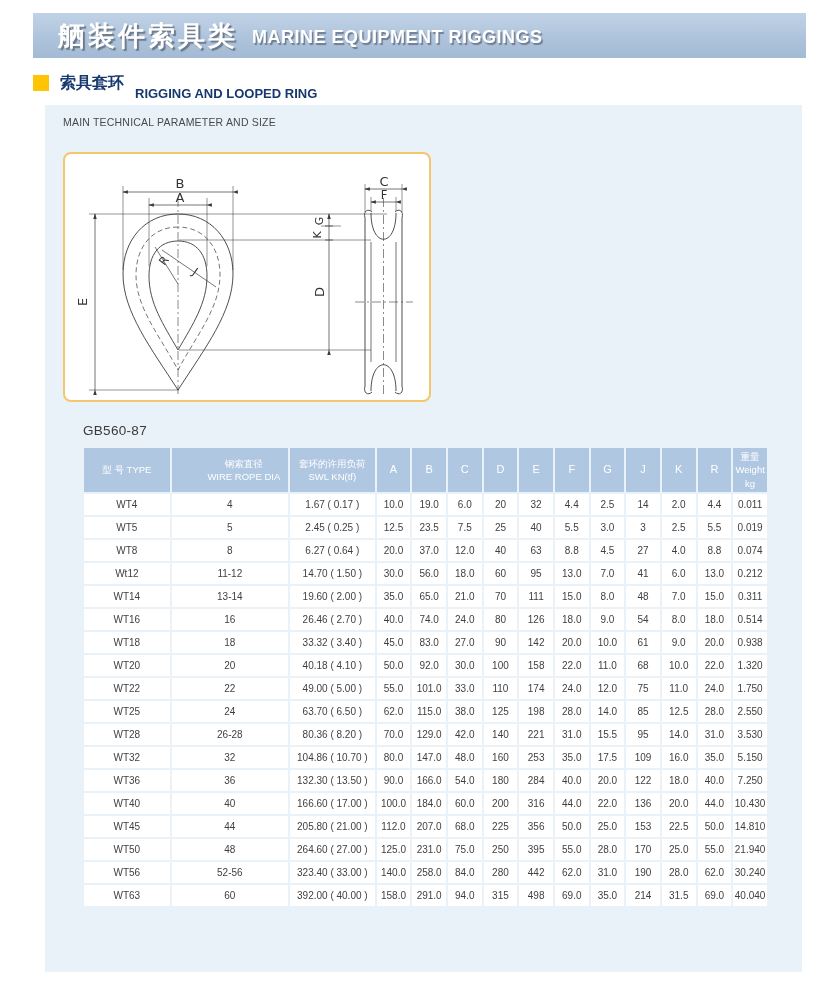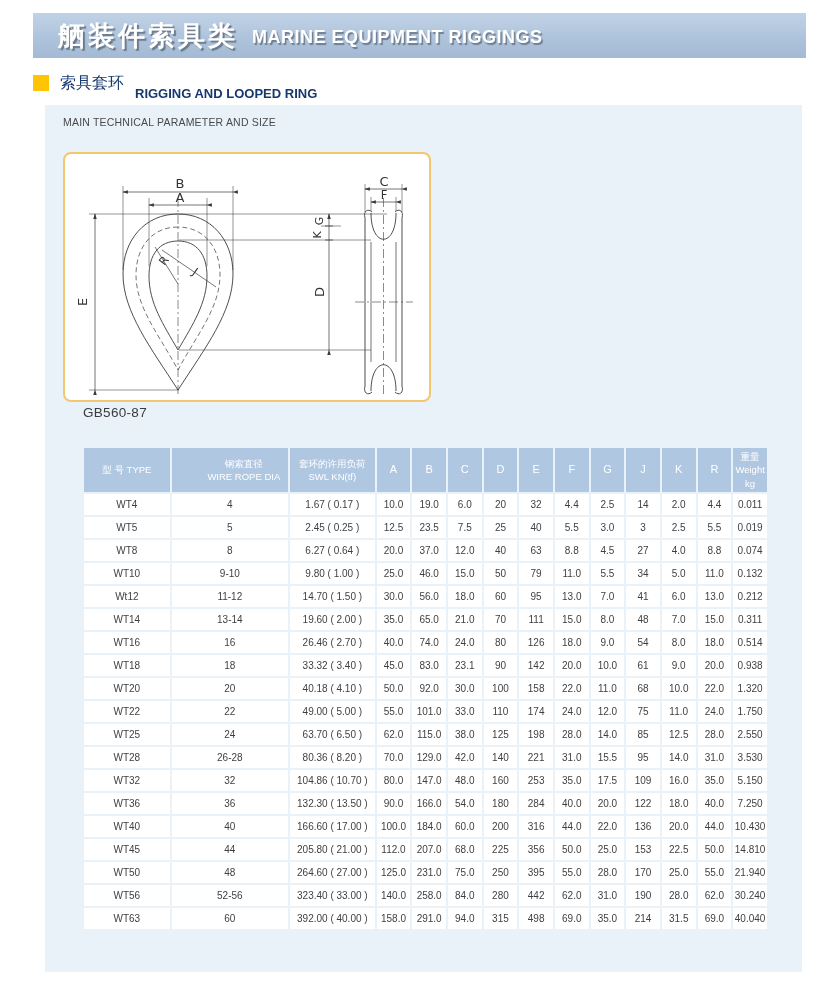--- a/index.html
+++ b/index.html
@@ -17,34 +17,34 @@
     font-size:27px;font-weight:bold;color:#fff;letter-spacing:3px;
     text-shadow:2px 2px 1px rgba(96,108,124,.85);white-space:nowrap;
   }
   .banner .en{
     font-size:18px;font-weight:bold;color:#fff;letter-spacing:.5px;
     text-shadow:1.5px 1.5px 1px rgba(96,108,124,.8);white-space:nowrap;margin-top:4px;
   }
   
   .section{position:absolute;left:33px;top:72px;display:flex;align-items:center;gap:11px;height:22px;}
   .sq{width:16px;height:16px;background:var(--accent-yellow,#ffc403);flex:0 0 auto;}
-  .section .zh{font-size:16px;font-weight:normal;color:var(--title-navy,#16386e);white-space:nowrap;}
+  .section .zh{font-size:16px;font-weight:bold;color:var(--title-navy,#16386e);white-space:nowrap;}
   .section .en{font-size:13px;font-weight:bold;color:var(--title-navy,#16386e);margin-top:20px;white-space:nowrap;}
   
   .panel{position:absolute;left:45px;top:105px;width:757px;height:867px;background:var(--panel-bg,#e9f1f9);}
   .param{position:absolute;left:18px;top:8px;}
   .param .zh{font-size:12.5px;color:#333;}
   .param .en{font-size:10.5px;color:#4a4a4a;margin-top:3px;letter-spacing:.2px;}
   .dbox{
     position:absolute;left:18px;top:47px;width:368px;height:250px;box-sizing:border-box;
     background:#fff;border:2px solid var(--diagram-border,#f4c66d);border-radius:8px;
   }
   .dbox svg{display:block;}
   .dbox svg text{font-family:"DejaVu Sans",sans-serif;fill:#333;}
-  .gb{position:absolute;left:38px;top:300px;font-size:13.5px;color:#3a3a3a;letter-spacing:.3px;}
+  .gb{position:absolute;left:38px;top:318px;font-size:13.5px;color:#3a3a3a;letter-spacing:.3px;}
   
   table.spec{
     position:absolute;left:37px;top:341px;width:687px;
     border-collapse:separate;border-spacing:2px;table-layout:fixed;
   }
   table.spec th{
     background:var(--header-bg,#b0c7e1);color:#fff;font-weight:normal;
     font-size:9.5px;line-height:1.4;height:44px;padding:0;text-align:center;vertical-align:middle;
   }
   table.spec th.single{font-size:11px;}
@@ -209,36 +209,20 @@
           <td>40</td>
           <td>63</td>
           <td>8.8</td>
           <td>4.5</td>
           <td>27</td>
           <td>4.0</td>
           <td>8.8</td>
           <td>0.074</td>
         </tr>
         <tr>
-          <td>WT10</td>
-          <td>9-10</td>
-          <td>9.80 ( 1.00 )</td>
-          <td>25.0</td>
-          <td>46.0</td>
-          <td>15.0</td>
-          <td>50</td>
-          <td>79</td>
-          <td>11.0</td>
-          <td>5.5</td>
-          <td>34</td>
-          <td>5.0</td>
-          <td>11.0</td>
-          <td>0.132</td>
-        </tr>
-        <tr>
           <td>Wt12</td>
           <td>11-12</td>
           <td>14.70 ( 1.50 )</td>
           <td>30.0</td>
           <td>56.0</td>
           <td>18.0</td>
           <td>60</td>
           <td>95</td>
           <td>13.0</td>
           <td>7.0</td>
@@ -278,21 +262,21 @@
           <td>8.0</td>
           <td>18.0</td>
           <td>0.514</td>
         </tr>
         <tr>
           <td>WT18</td>
           <td>18</td>
           <td>33.32 ( 3.40 )</td>
           <td>45.0</td>
           <td>83.0</td>
-          <td>23.1</td>
+          <td>27.0</td>
           <td>90</td>
           <td>142</td>
           <td>20.0</td>
           <td>10.0</td>
           <td>61</td>
           <td>9.0</td>
           <td>20.0</td>
           <td>0.938</td>
         </tr>
         <tr>

